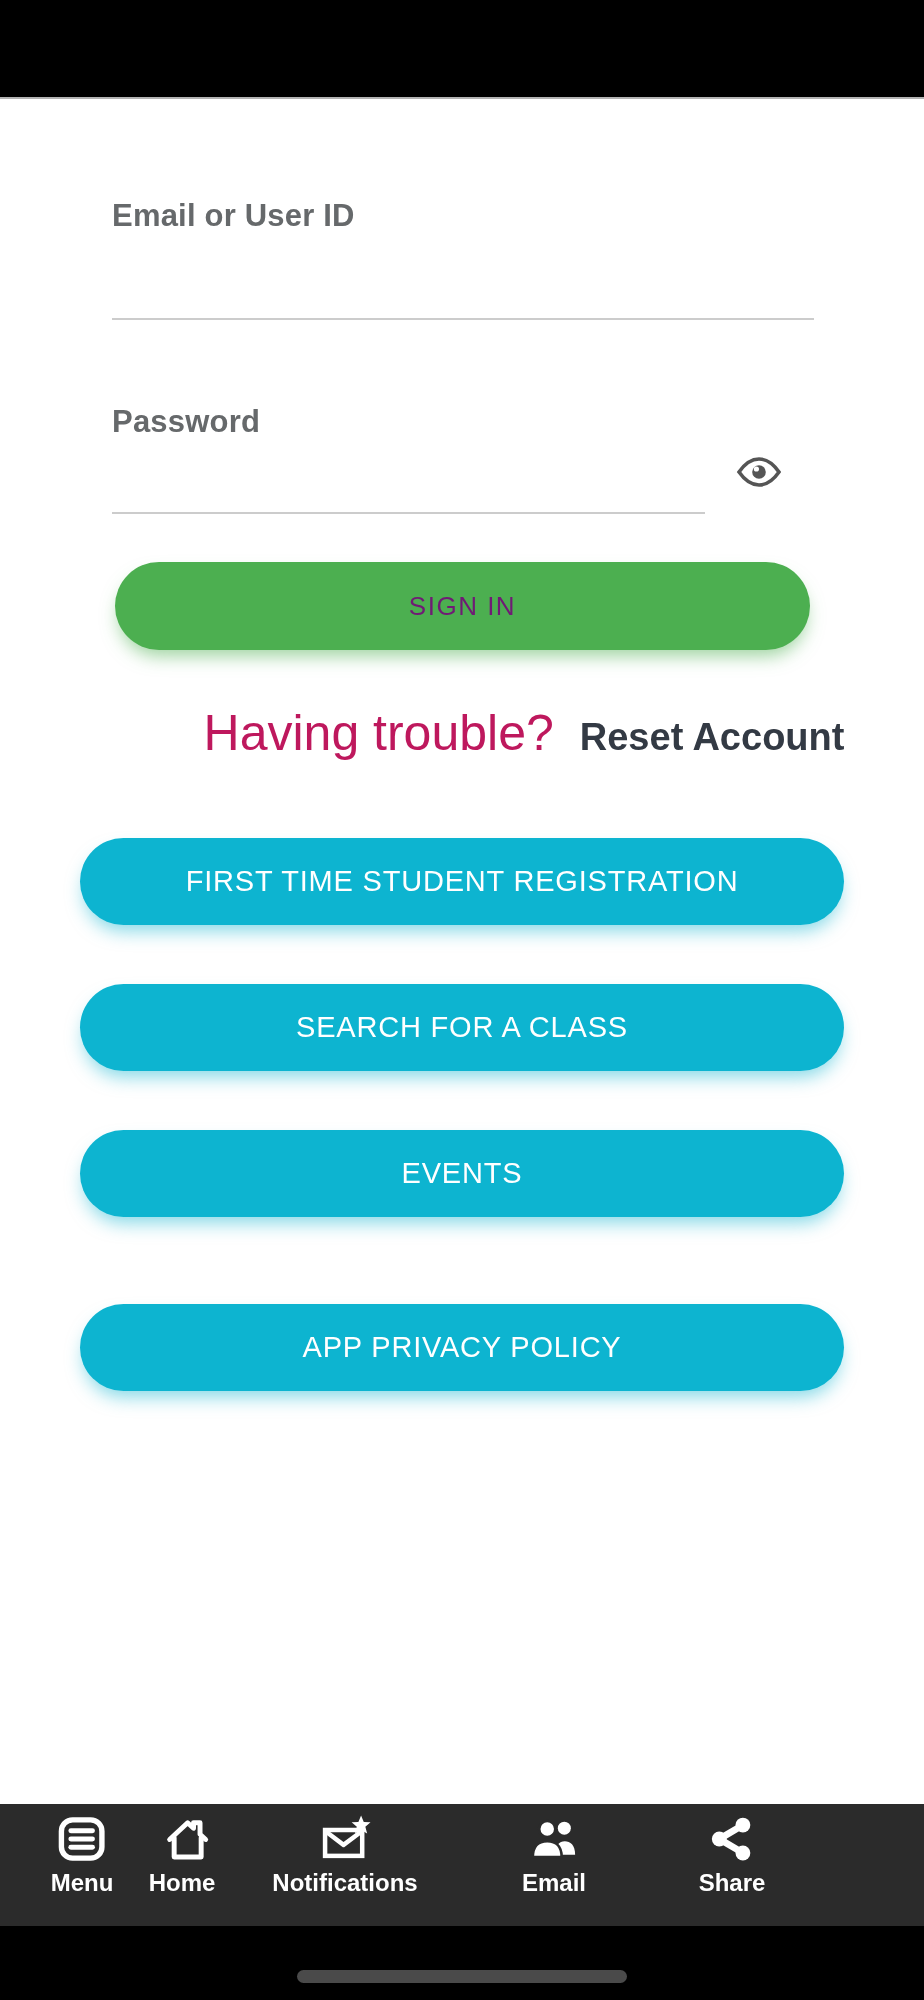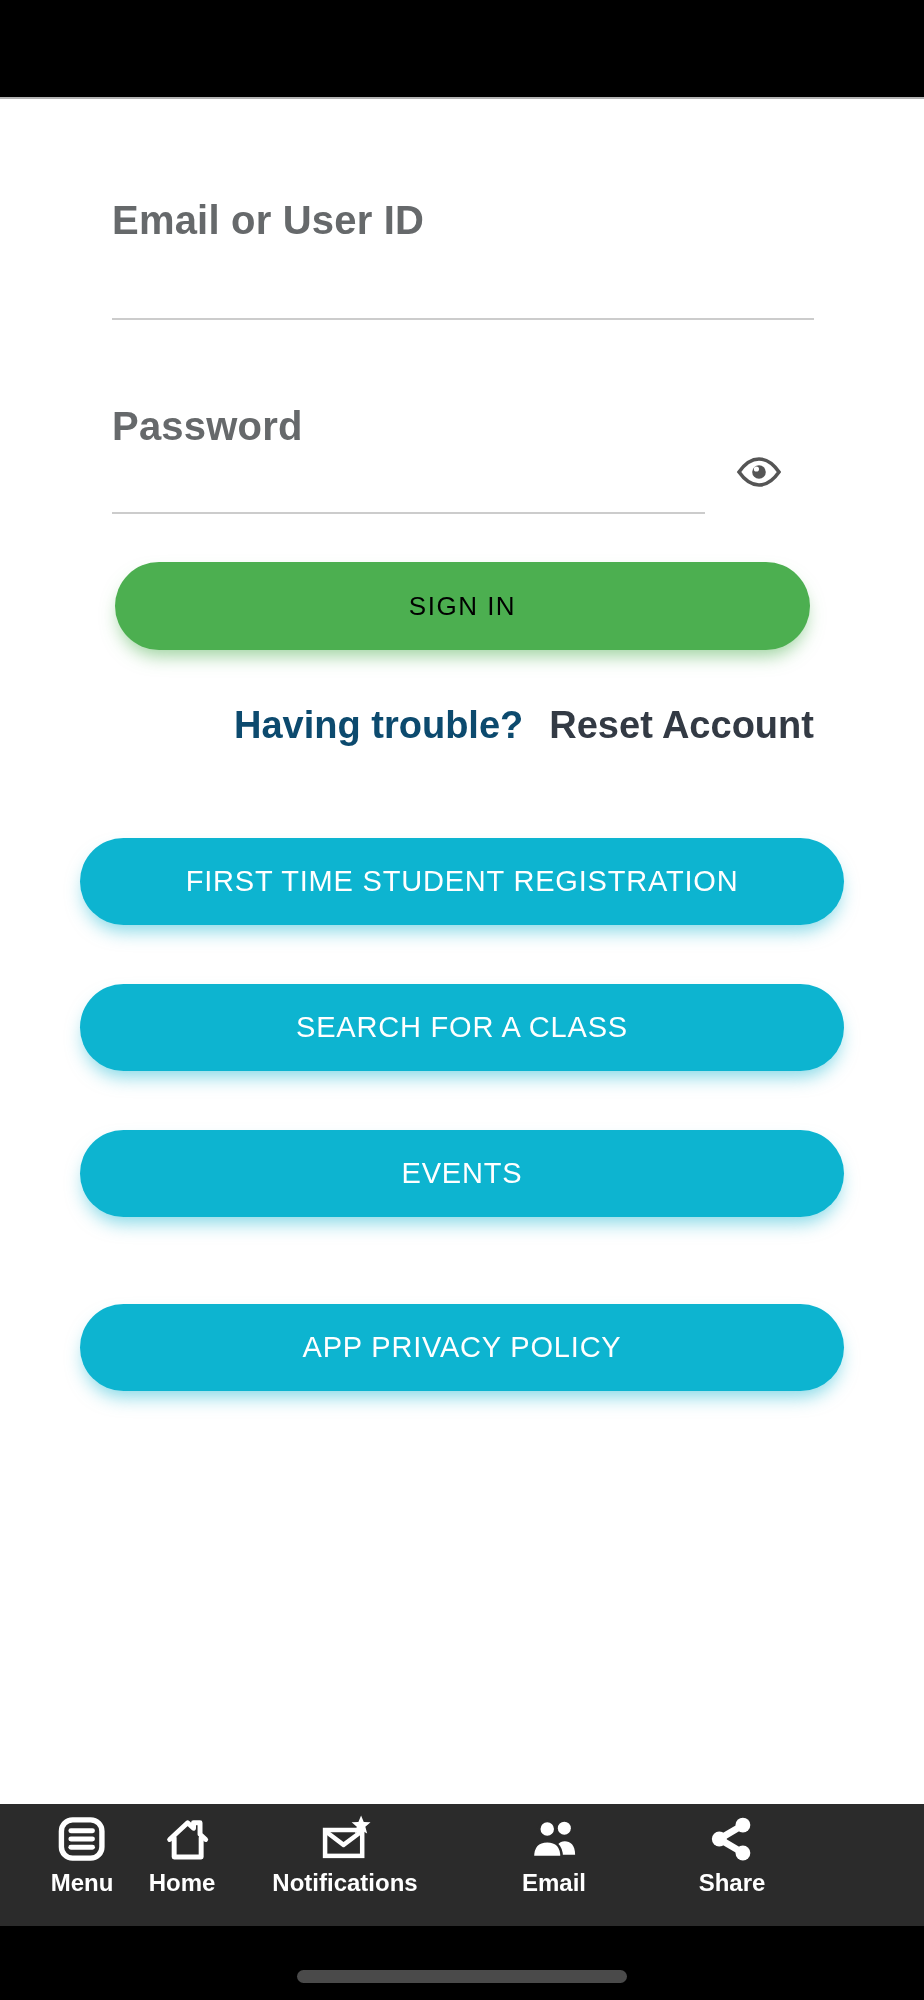--- a/index.html
+++ b/index.html
@@ -7,52 +7,52 @@
     position:relative;width:924px;height:2000px;overflow:hidden;
     background:#ffffff;font-family:"Liberation Sans",sans-serif;
   }
   
   .status-bar{
     position:absolute;top:0;left:0;width:924px;height:97px;
     background:var(--status-bar,#000);border-bottom:2px solid #b3b3b3;
   }
   
   .field-label{
-    position:absolute;left:112px;font-size:40px;font-weight:bold;
+    position:absolute;left:112px;font-size:31px;font-weight:bold;
     color:#66696b;letter-spacing:0.2px;
   }
   .label-email{top:198px;}
   .label-password{top:404px;}
   .text-input{
     position:absolute;left:112px;height:56px;background:transparent;
     border:none;border-bottom:2px solid #cccccc;outline:none;
     font-size:30px;color:#333;padding:0;font-family:"Liberation Sans",sans-serif;
   }
   .input-email{top:262px;width:702px;}
   .input-password{top:456px;width:593px;}
   .eye-btn{
     position:absolute;left:735px;top:448px;width:48px;height:48px;
     background:none;border:none;padding:0;cursor:pointer;color:#555;
   }
   .eye-btn svg{width:48px;height:48px;display:block;}
   
   .signin-btn{
     position:absolute;left:115px;top:562px;width:695px;height:88px;
     border:none;border-radius:44px;background:var(--green,#4caf50);
-    color:#000000;font-size:26px;letter-spacing:1.5px;cursor:pointer;
+    color:#701a75;font-size:26px;letter-spacing:1.5px;cursor:pointer;
     font-family:"Liberation Sans",sans-serif;
     box-shadow:0 10px 18px -4px rgba(76,175,80,.55);
   }
   
   .trouble-row{
     position:absolute;top:704px;left:0;width:924px;box-sizing:border-box;
     padding-left:124px;display:flex;justify-content:center;align-items:baseline;
     gap:26px;white-space:nowrap;
   }
-  .trouble-text{font-size:38px;font-weight:700;color:#0c4a6e;}
+  .trouble-text{font-size:50px;font-weight:400;color:#be185d;}
   .trouble-link{font-size:38px;font-weight:bold;color:#333a44;cursor:pointer;}
   
   .action-btn{
     position:absolute;left:80px;width:764px;height:87px;border:none;
     border-radius:44px;background:var(--teal,#0db4d0);color:#fff;
     font-size:29px;letter-spacing:0.8px;cursor:pointer;
     font-family:"Liberation Sans",sans-serif;
     box-shadow:0 10px 18px -4px rgba(13,180,208,.5);
   }
   .action-1{top:838px;}

